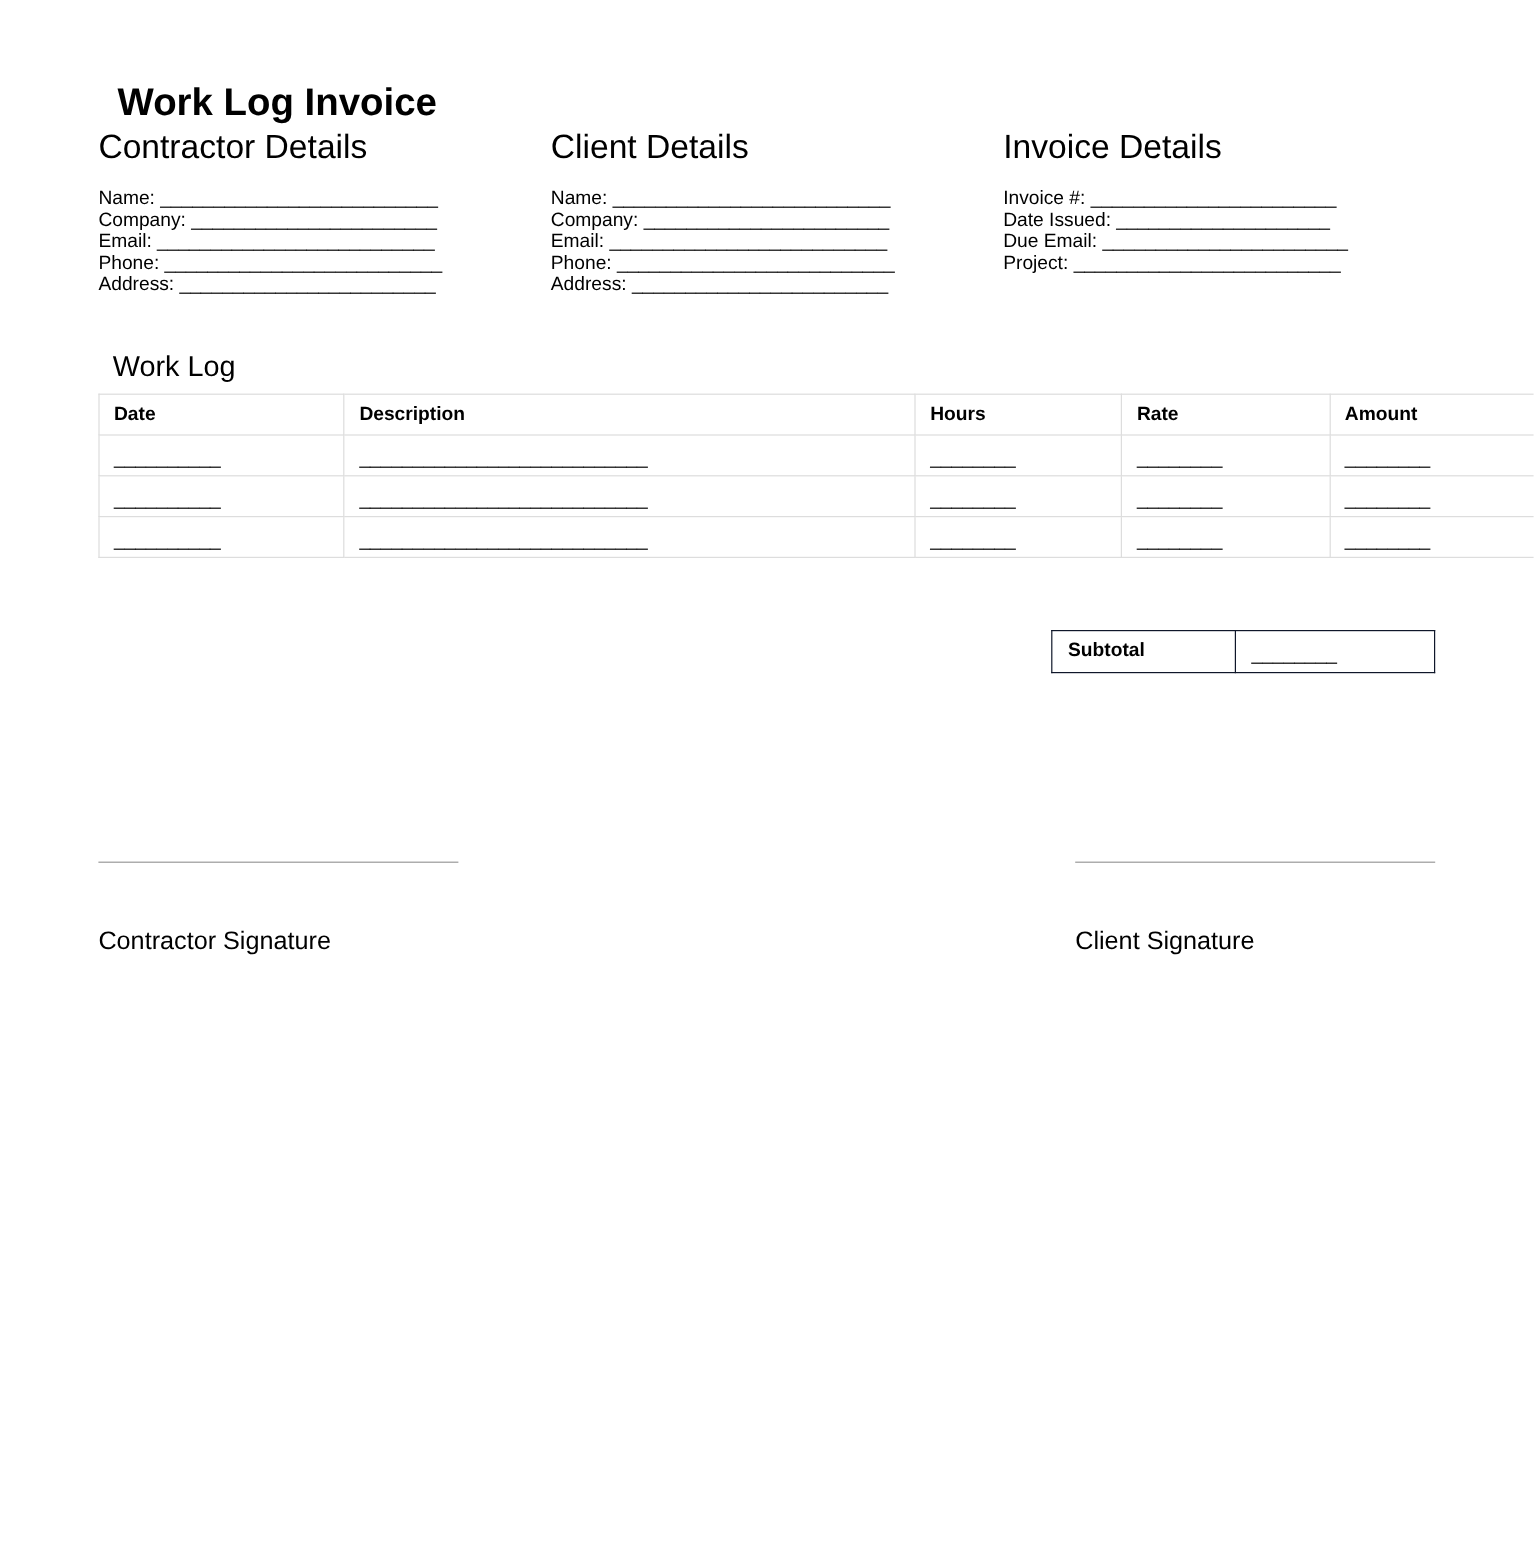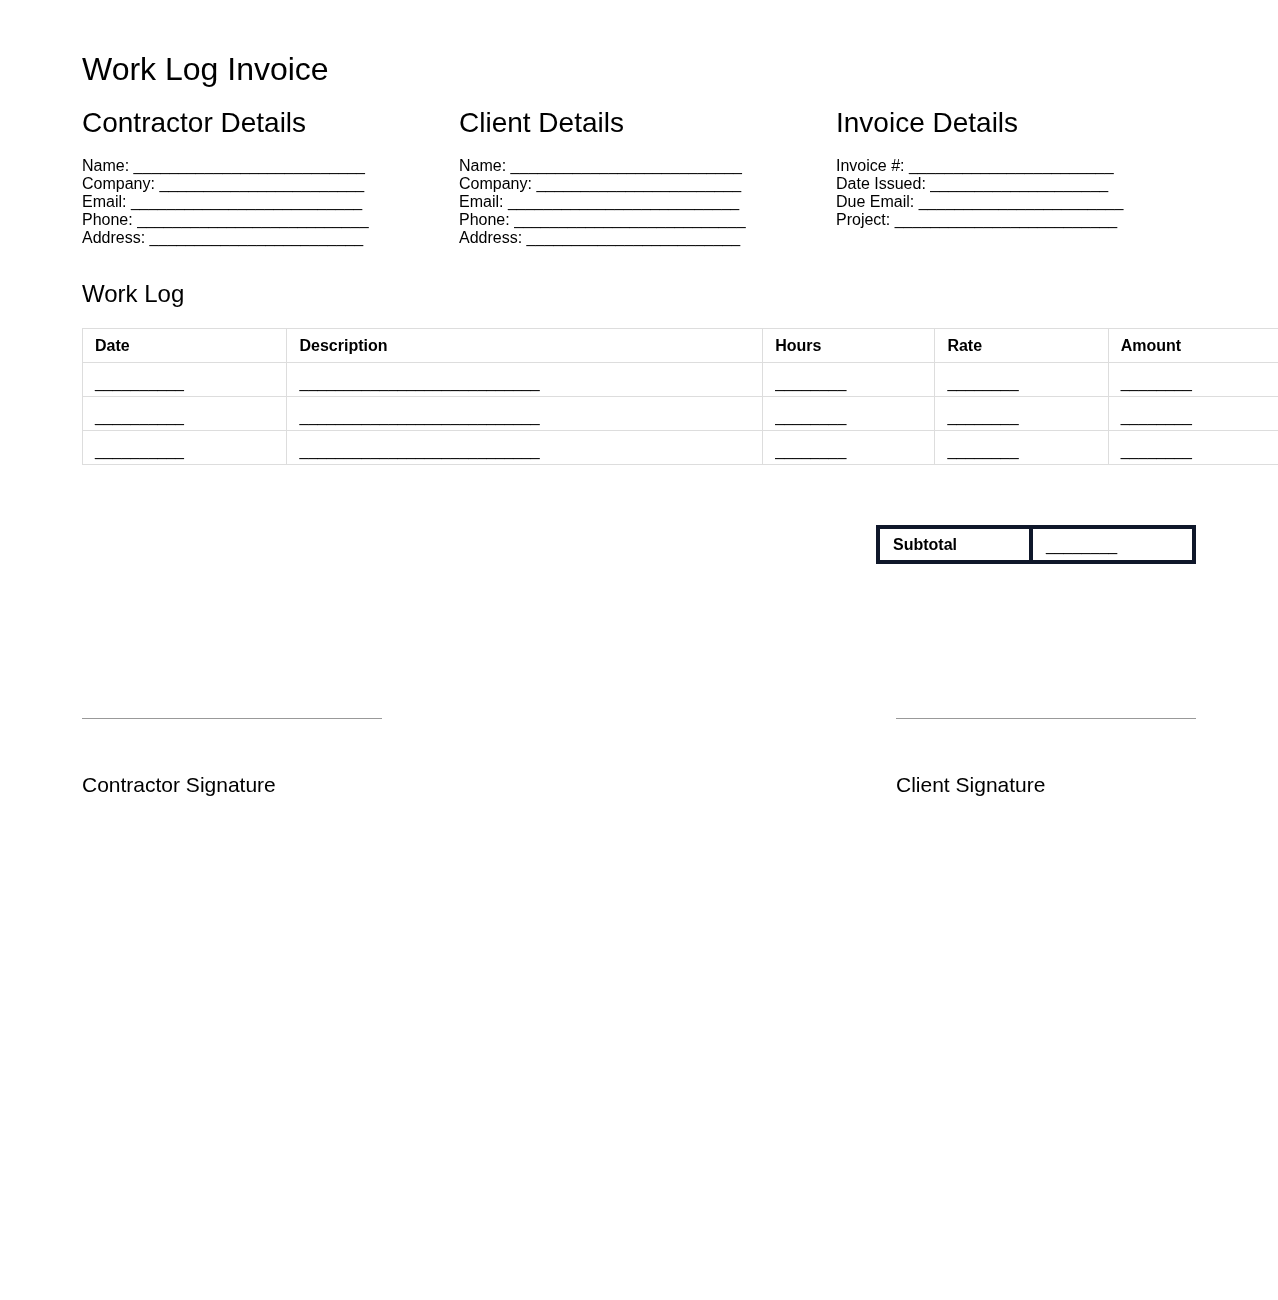--- a/index.html
+++ b/index.html
@@ -4,45 +4,45 @@
 <style>
   html, body { margin: 0; padding: 0; background: #ffffff; }
   body {
     width: 1278px; height: 1300px;
     font-family: "Liberation Sans", sans-serif;
     color: #000;
     position: relative;
   }
   .page { position: absolute; left: 82px; top: 0; width: 1114px; }
   h1 {
-    font-weight: normal; font-size: 32px; margin: 0;
+    font-weight: bold; font-size: 32px; margin: 16px;
     position: absolute; top: 51px; left: 0; line-height: 37px;
   }
   .details { position: absolute; top: 109px; left: 0; width: 1114px; height: 150px; }
   .col { position: absolute; top: 0; width: 360px; }
   .col h2 {
     font-weight: normal; font-size: 28px; margin: 0; line-height: 28px;
   }
   .fields { margin-top: 20px; font-size: 16px; line-height: 18px; }
   .field { white-space: pre; }
   .section-title {
     position: absolute; top: 280px; left: 0;
-    font-weight: normal; font-size: 24px; margin: 0; line-height: 28px;
+    font-weight: normal; font-size: 24px; margin: 12px; line-height: 28px;
   }
   table { border-collapse: collapse; font-size: 16px; }
   .worklog { position: absolute; top: 328px; left: 0; width: 1200px; }
   .worklog th, .worklog td {
     border: 1px solid #dddddd; text-align: left; padding: 0 12px;
     height: 34px; box-sizing: border-box;
   }
   .worklog th { font-weight: bold; vertical-align: middle; }
   .worklog td { vertical-align: bottom; padding-bottom: 4px; white-space: pre; }
   .totals { position: absolute; top: 525px; left: 794px; width: 320px; }
   .totals th, .totals td {
-    border: 4px solid #0f172a; text-align: left; padding: 0 13px;
+    border: 1px solid #0f172a; text-align: left; padding: 0 13px;
     height: 35px; box-sizing: border-box;
   }
   .totals th { font-weight: bold; width: 153px; vertical-align: middle; }
   .totals td { vertical-align: bottom; padding-bottom: 5px; white-space: pre; }
   .sig { position: absolute; top: 718px; width: 300px; }
   .sig .line { border-top: 1px solid #999999; height: 0; }
   .sig .label { margin-top: 57px; font-size: 21px; line-height: 18px; }
 </style>
 </head>
 <body>

